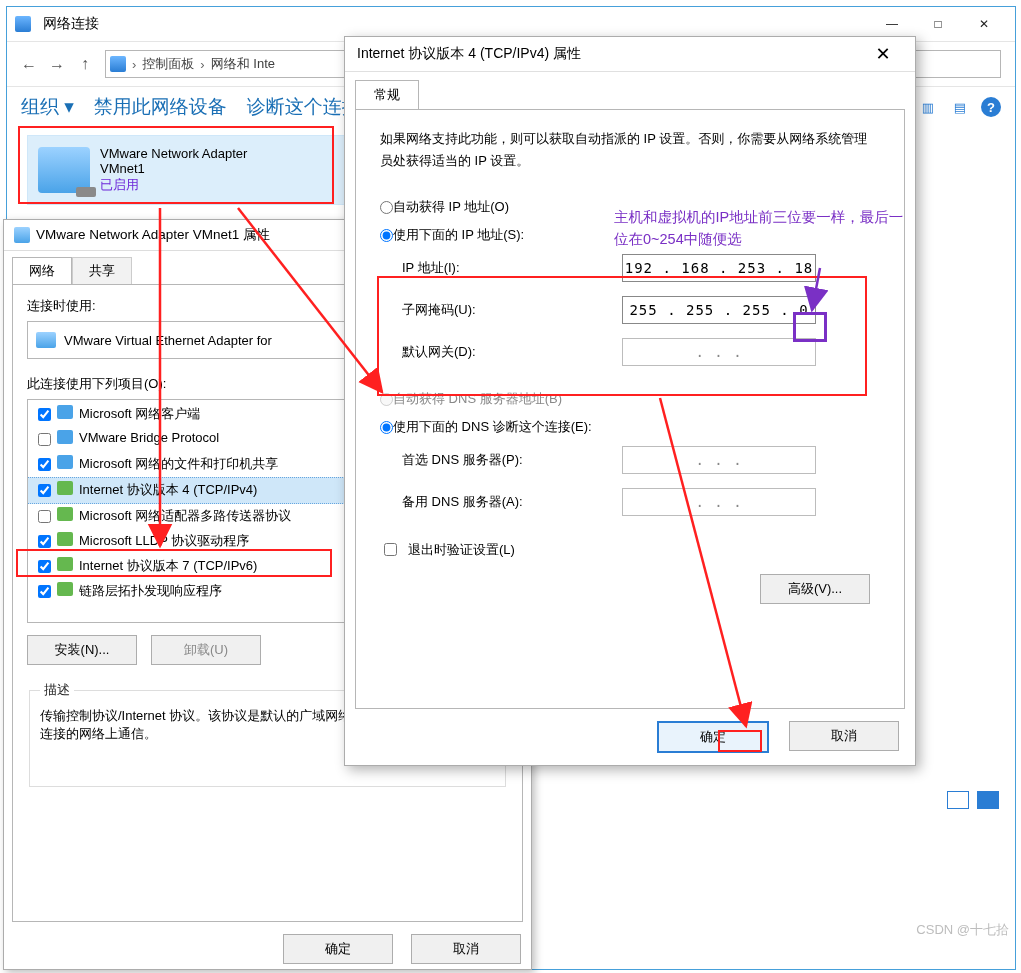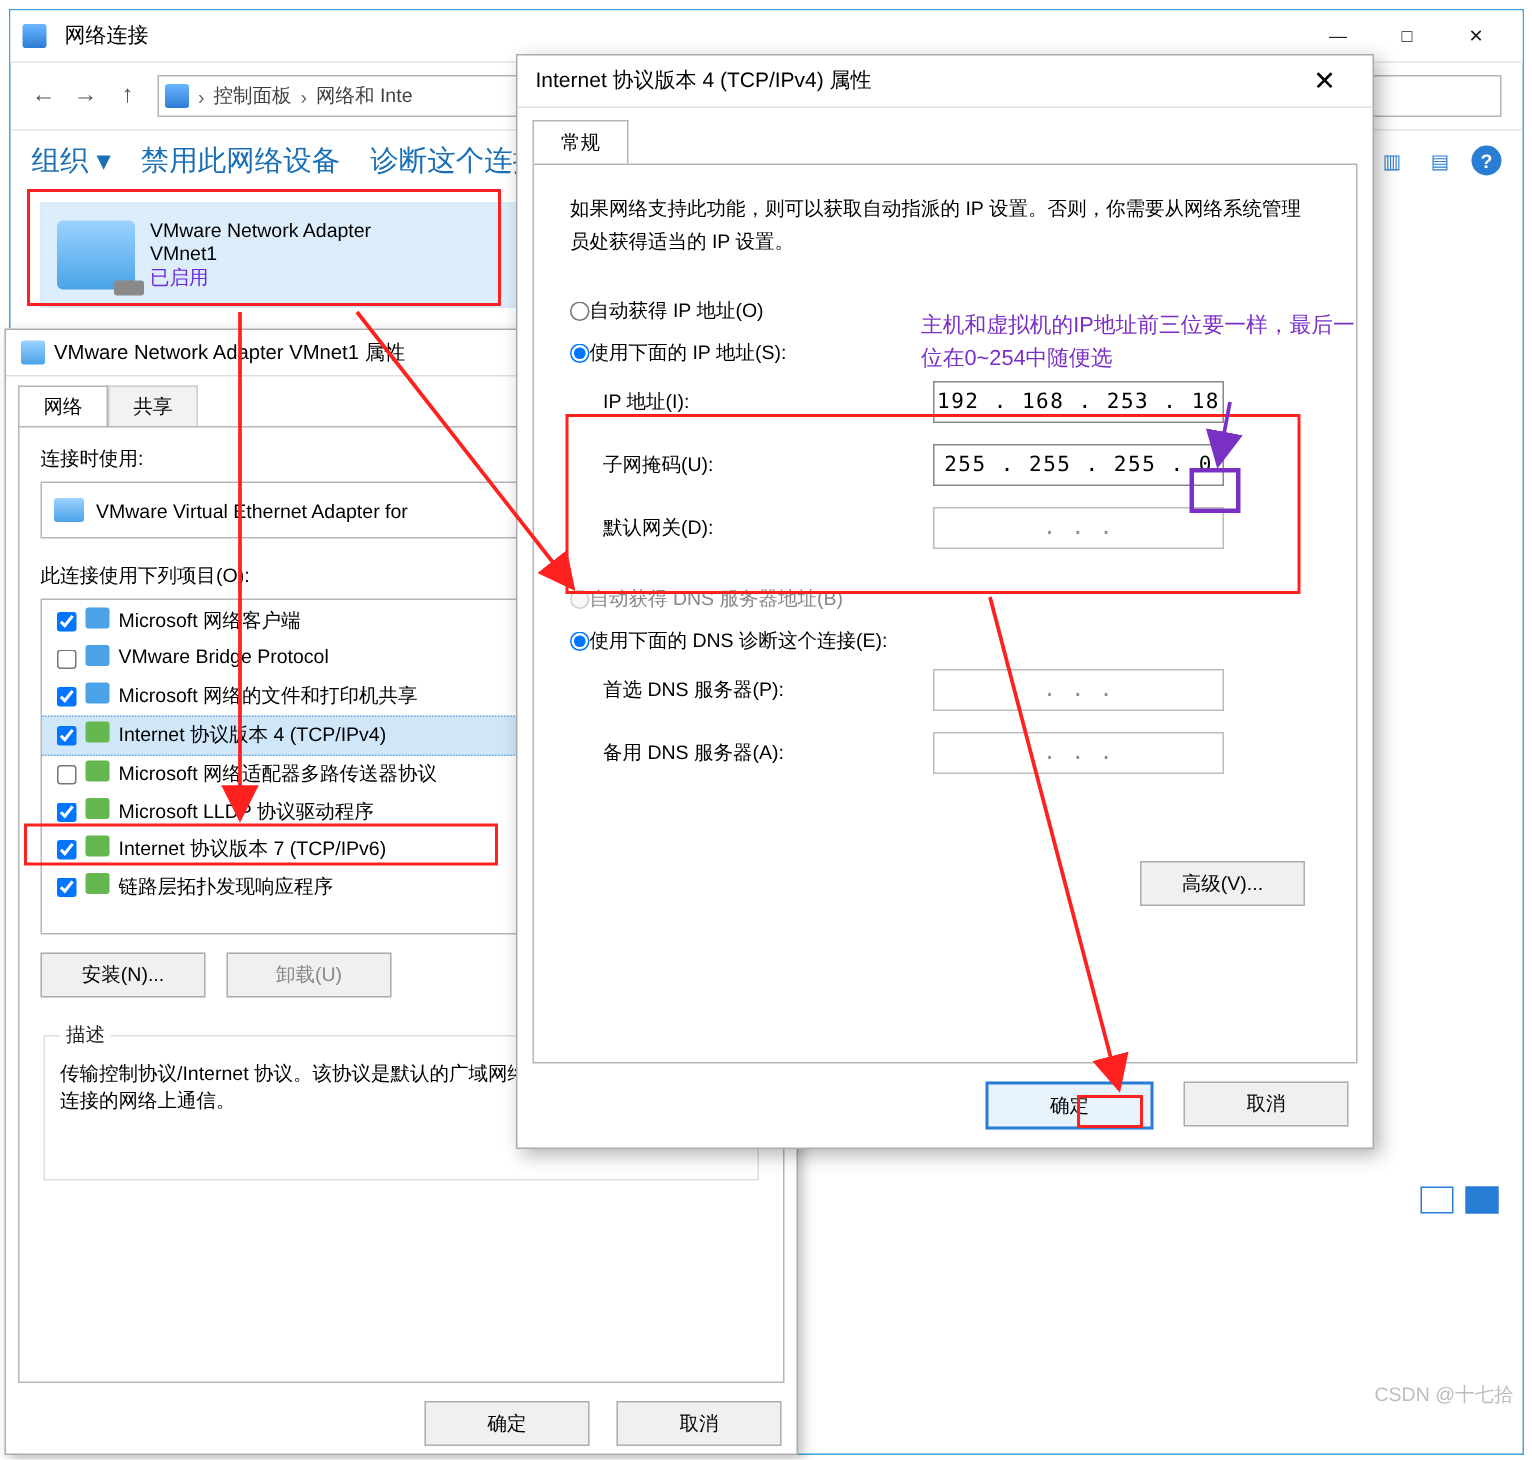--- a/index.html
+++ b/index.html
@@ -253,20 +253,24 @@
         </div>
       <div class="row-fld" style="padding-left:22px">
           <span class="lbl">首选 DNS 服务器(P):</span>
           <div class="ip-input disabled">.        .        .</div>
         </div>
       <div class="row-fld" style="padding-left:22px">
           <span class="lbl">备用 DNS 服务器(A):</span>
           <div class="ip-input disabled">.        .        .</div>
         </div>
 
+      <div class="chk-row">
+          <input type="checkbox" style="">
+          <span>退出时验证设置(L)</span>
+        </div>
       <div class="win-button adv">高级(V)...</div>
     </div>
     <div class="ipv4-bottom">
       <div class="win-button okbtn">确定</div>
       <div class="win-button">取消</div>
     </div>
   </div>
 
   <div class="redbox" style="left:18px;top:126px;width:316px;height:78px"></div>
   <div class="redbox" style="left:16px;top:549px;width:316px;height:28px"></div>

